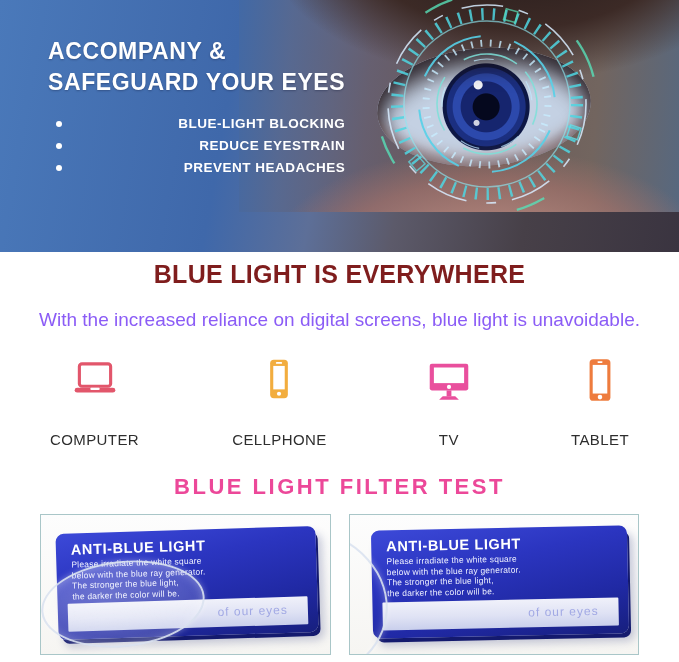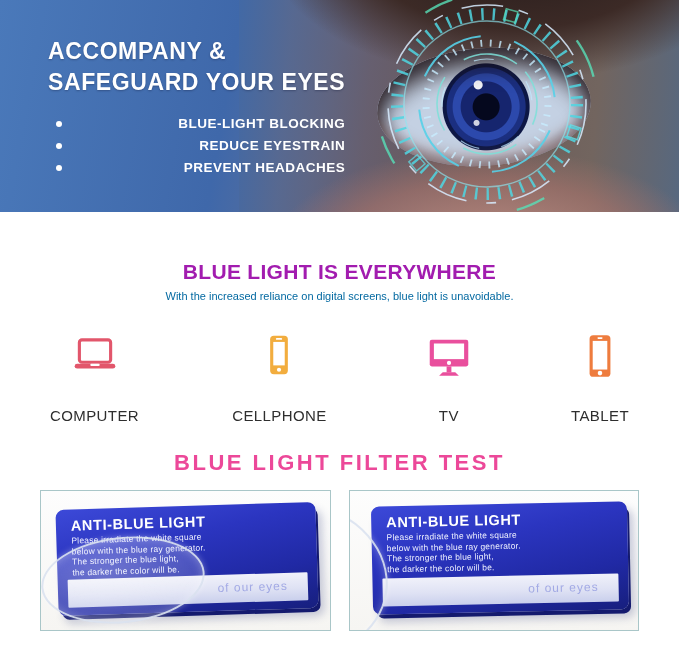--- a/index.html
+++ b/index.html
@@ -1,20 +1,20 @@
 <!DOCTYPE html>
 <html><head>
 <meta charset="utf-8">
 <style>
   html,body{margin:0;padding:0;background:#fff;}
   .page{position:relative;width:679px;height:662px;overflow:hidden;background:#fff;
         font-family:"Liberation Sans",sans-serif;}
 
   
-  .banner{position:absolute;left:0;top:0;width:679px;height:212px;overflow:hidden;
+  .banner{position:absolute;left:0;top:0;width:679px;height:252px;overflow:hidden;
     background:linear-gradient(100deg,#4a79ba 0%,#3f68aa 34%,#5d6f98 48%,#5c5a6a 60%,#474048 78%,#3a3440 100%);}
   .eye{position:absolute;right:0;top:0;width:440px;height:212px;}
   .eye-skin{position:absolute;inset:0;background:
       radial-gradient(ellipse 300px 150px at 57% 122%,rgba(198,150,140,.95) 0%,rgba(165,115,108,.65) 52%,rgba(165,115,108,0) 74%),
       radial-gradient(ellipse 350px 195px at 63% -28%,#231a1a 0%,#3c2a26 45%,rgba(60,42,38,0) 72%),
       linear-gradient(95deg,rgba(66,105,165,.95) 0%,rgba(88,104,142,.85) 12%,rgba(104,94,108,.85) 30%,#6b5a58 55%,#72655f 80%,#57687f 100%);}
   .eyeball{position:absolute;left:138px;top:48px;width:214px;height:118px;border-radius:50%;
     transform:rotate(-4deg);
     background:
       radial-gradient(circle at 48% 31%,rgba(255,255,255,.95) 0 4px,rgba(255,255,255,0) 5px),
@@ -28,22 +28,22 @@
   .banner-title{font-size:23px;font-weight:700;line-height:31px;letter-spacing:.6px;
     text-shadow:0 1px 2px rgba(20,30,60,.35);}
   .banner-bullets{margin:15px 0 0 6px;padding:0;list-style:none;text-align:right;}
   .banner-bullets li{position:relative;padding-left:20px;font-size:13.5px;font-weight:700;
     letter-spacing:.5px;line-height:22px;}
   .banner-bullets li::before{content:"";position:absolute;left:2px;top:8px;width:6px;height:6px;
     border-radius:50%;background:#fff;}
 
   
   .sec-everywhere{margin-top:212px;padding-top:48px;text-align:center;}
-  .h-steel{font-size:21px;font-weight:700;color:#a21caf;letter-spacing:.3px;margin:0;}
-  .body-copy{margin:1px auto 0;font-size:11px;line-height:22px;color:#0369a1;width:620px;}
+  .h-steel{font-size:25px;font-weight:700;color:#7f1d1d;letter-spacing:.3px;margin:0;}
+  .body-copy{margin:20px auto 0;font-size:19px;line-height:22px;color:#8b5cf6;width:620px;}
 
   
   .devices{display:flex;justify-content:space-between;align-items:flex-end;
     padding:0 50px;margin-top:24px;}
   .device{display:flex;flex-direction:column;align-items:center;color:var(--c,#e8701f);}
   .device svg{display:block;}
   .device-label{margin-top:26px;font-size:15px;color:#2e2e2e;letter-spacing:.4px;}
 
   
   .h-royal{margin:26px 0 0;text-align:center;font-size:22px;font-weight:700;

